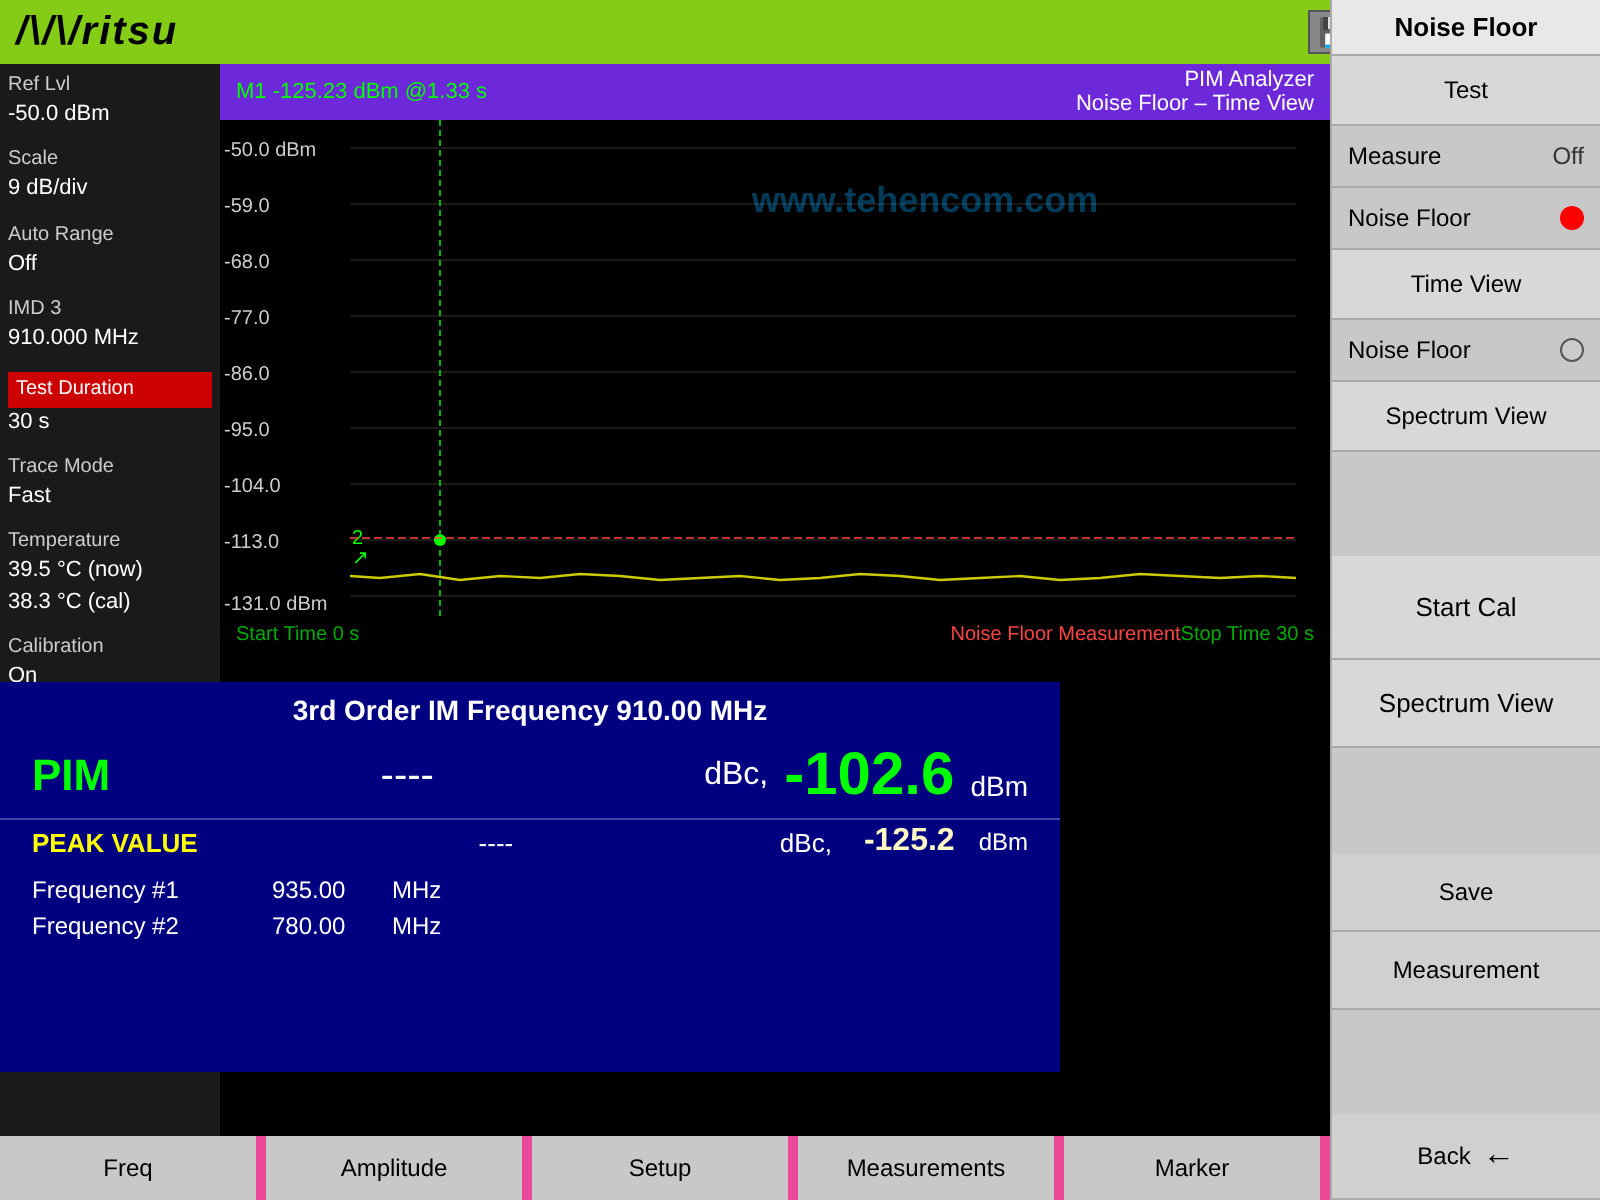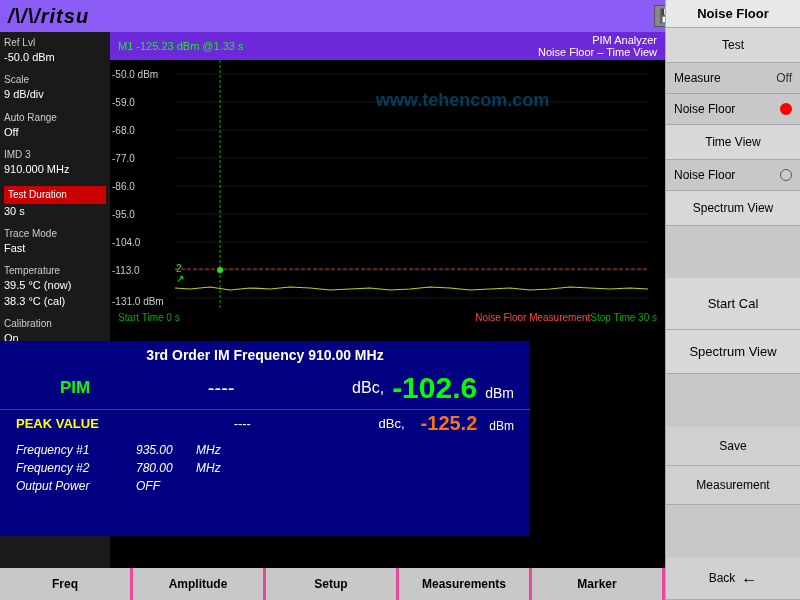--- a/index.html
+++ b/index.html
@@ -1,20 +1,20 @@
 <!DOCTYPE html>
 <html><head>
   <meta charset="utf-8">
   <style>
     * { margin: 0; padding: 0; box-sizing: border-box; }
     body { width: 800px; height: 600px; overflow: hidden; background: #1a1a1a; font-family: Arial, sans-serif; font-size: 12px; }
 
     
     #topbar {
-      display: flex; align-items: center; background: #8b5cf6; height: 32px; padding: 0 8px; gap: 8px;
+      display: flex; align-items: center; background: #84cc16; height: 32px; padding: 0 8px; gap: 8px;
     }
     #anritsu-logo { font-size: 18px; font-weight: bold; color: #000; font-style: italic; letter-spacing: 1px; }
     #topbar-icons { display: flex; gap: 12px; margin-left: auto; margin-right: 8px; }
     .topbar-icon { width: 28px; height: 22px; background: #888; border: 1px solid #555; display: flex; align-items: center; justify-content: center; font-size: 14px; }
 
     
     #right-panel {
       position: absolute; top: 0; right: 0; width: 135px; height: 600px; background: #c8c8c8; border-left: 1px solid #aaa; display: flex; flex-direction: column;
     }
     .rp-header {
@@ -68,40 +68,40 @@
     #watermark {
       position: absolute; top: 30px; left: 150px; right: 0; text-align: center; font-size: 18px; color: rgba(0,170,255,0.35); pointer-events: none; font-weight: bold;
     }
 
     
     #data-panel {
       position: absolute; bottom: 32px; left: 0; right: 135px; height: 195px; background: #000080;
     }
     .dp-title { text-align: center; color: #fff; font-size: 14px; padding: 6px 0 4px; font-weight: bold; }
     .dp-main-row { display: flex; align-items: center; padding: 4px 16px; gap: 8px; }
-    .dp-pim { color: #00ff00; font-size: 17px; font-weight: bold; margin-left: 44px; }
+    .dp-pim { color: #00ff00; font-size: 22px; font-weight: bold; }
     .dp-dashes { color: #fff; font-size: 20px; flex: 1; text-align: center; }
     .dp-value-large { color: #00ff00; font-size: 30px; font-weight: bold; }
     .dp-unit { color: #fff; font-size: 14px; align-self: flex-end; padding-bottom: 4px; }
     .dp-peak-row { display: flex; align-items: center; padding: 2px 16px; gap: 8px; border-top: 1px solid #4444aa; }
     .dp-peak-label { color: #ffff00; font-size: 13px; font-weight: bold; min-width: 90px; }
     .dp-peak-dashes { color: #fff; font-size: 13px; flex: 1; text-align: center; }
-    .dp-peak-value { color: #f97316; font-size: 20px; font-weight: bold; }
+    .dp-peak-value { color: #fef9c3; font-size: 16px; font-weight: bold; }
     .dp-peak-unit { color: #fff; font-size: 12px; align-self: flex-end; padding-bottom: 2px; }
-    .dp-info-row { display: flex; padding: 2px 16px; font-style: italic; }
+    .dp-info-row { display: flex; padding: 2px 16px; }
     .dp-info-label { color: #fff; font-size: 12px; min-width: 120px; }
     .dp-info-value { color: #fff; font-size: 12px; min-width: 60px; }
     .dp-info-unit { color: #fff; font-size: 12px; }
 
     
     #bottom-tabs {
       position: absolute; bottom: 0; left: 0; right: 135px; height: 32px; display: flex; background: #c0c0c0;
     }
     .btab {
-      flex: 1; display: flex; align-items: center; justify-content: center; border-right: 3px solid #ec4899; font-size: 12px; font-weight: bold; cursor: pointer; background: #c8c8c8;
+      flex: 1; display: flex; align-items: center; justify-content: center; border-right: 5px solid #ec4899; font-size: 12px; font-weight: normal; cursor: pointer; background: #c8c8c8;
     }
 
     
     .rp-btn-big {
       background: #d0d0d0; text-align: center; padding: 12px 4px; font-size: 12px; border-bottom: 1px solid #aaa; cursor: pointer;
     }
 
     
     #battery-bar {
       display: flex; align-items: center; width: 50px; height: 16px; background: #00cc00; border: 1px solid #006600; padding: 1px 2px;
@@ -256,24 +256,20 @@
     <div class="dp-info-row" style="margin-top:4px;">
       <span class="dp-info-label">Frequency #1</span>
       <span class="dp-info-value">935.00</span>
       <span class="dp-info-unit">MHz</span>
     </div>
     <div class="dp-info-row">
       <span class="dp-info-label">Frequency #2</span>
       <span class="dp-info-value">780.00</span>
       <span class="dp-info-unit">MHz</span>
     </div>
-    <div class="dp-info-row">
-      <span class="dp-info-label">Output Power</span>
-      <span class="dp-info-value">OFF</span>
-    </div>
   </div>
 </div>
 
 <div id="bottom-tabs">
   <div class="btab">Freq</div>
   <div class="btab">Amplitude</div>
   <div class="btab">Setup</div>
   <div class="btab">Measurements</div>
   <div class="btab">Marker</div>
 </div>

